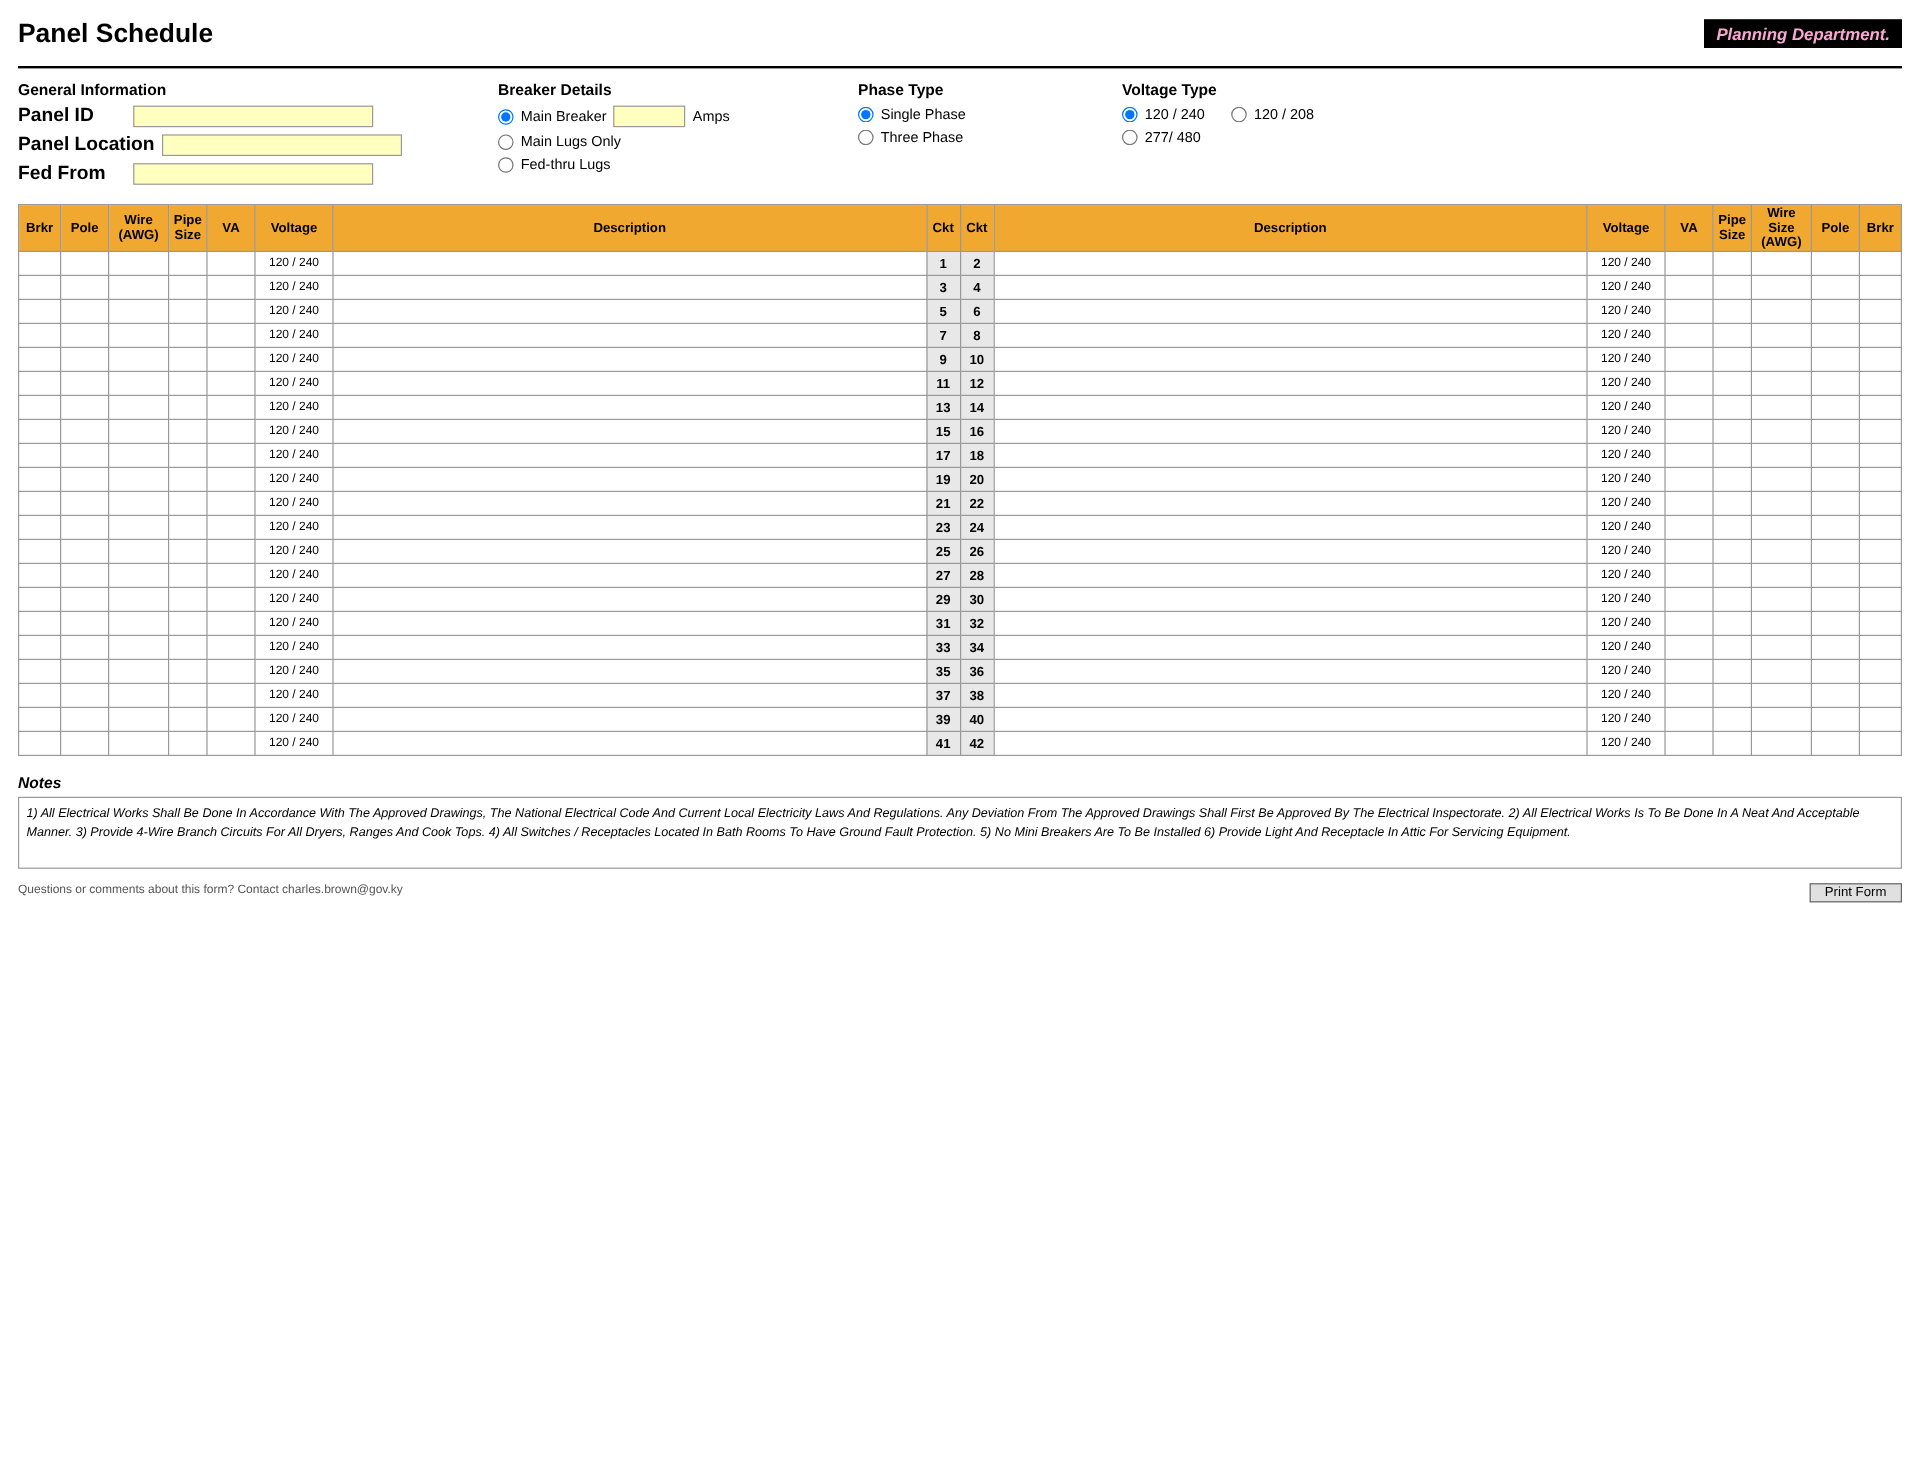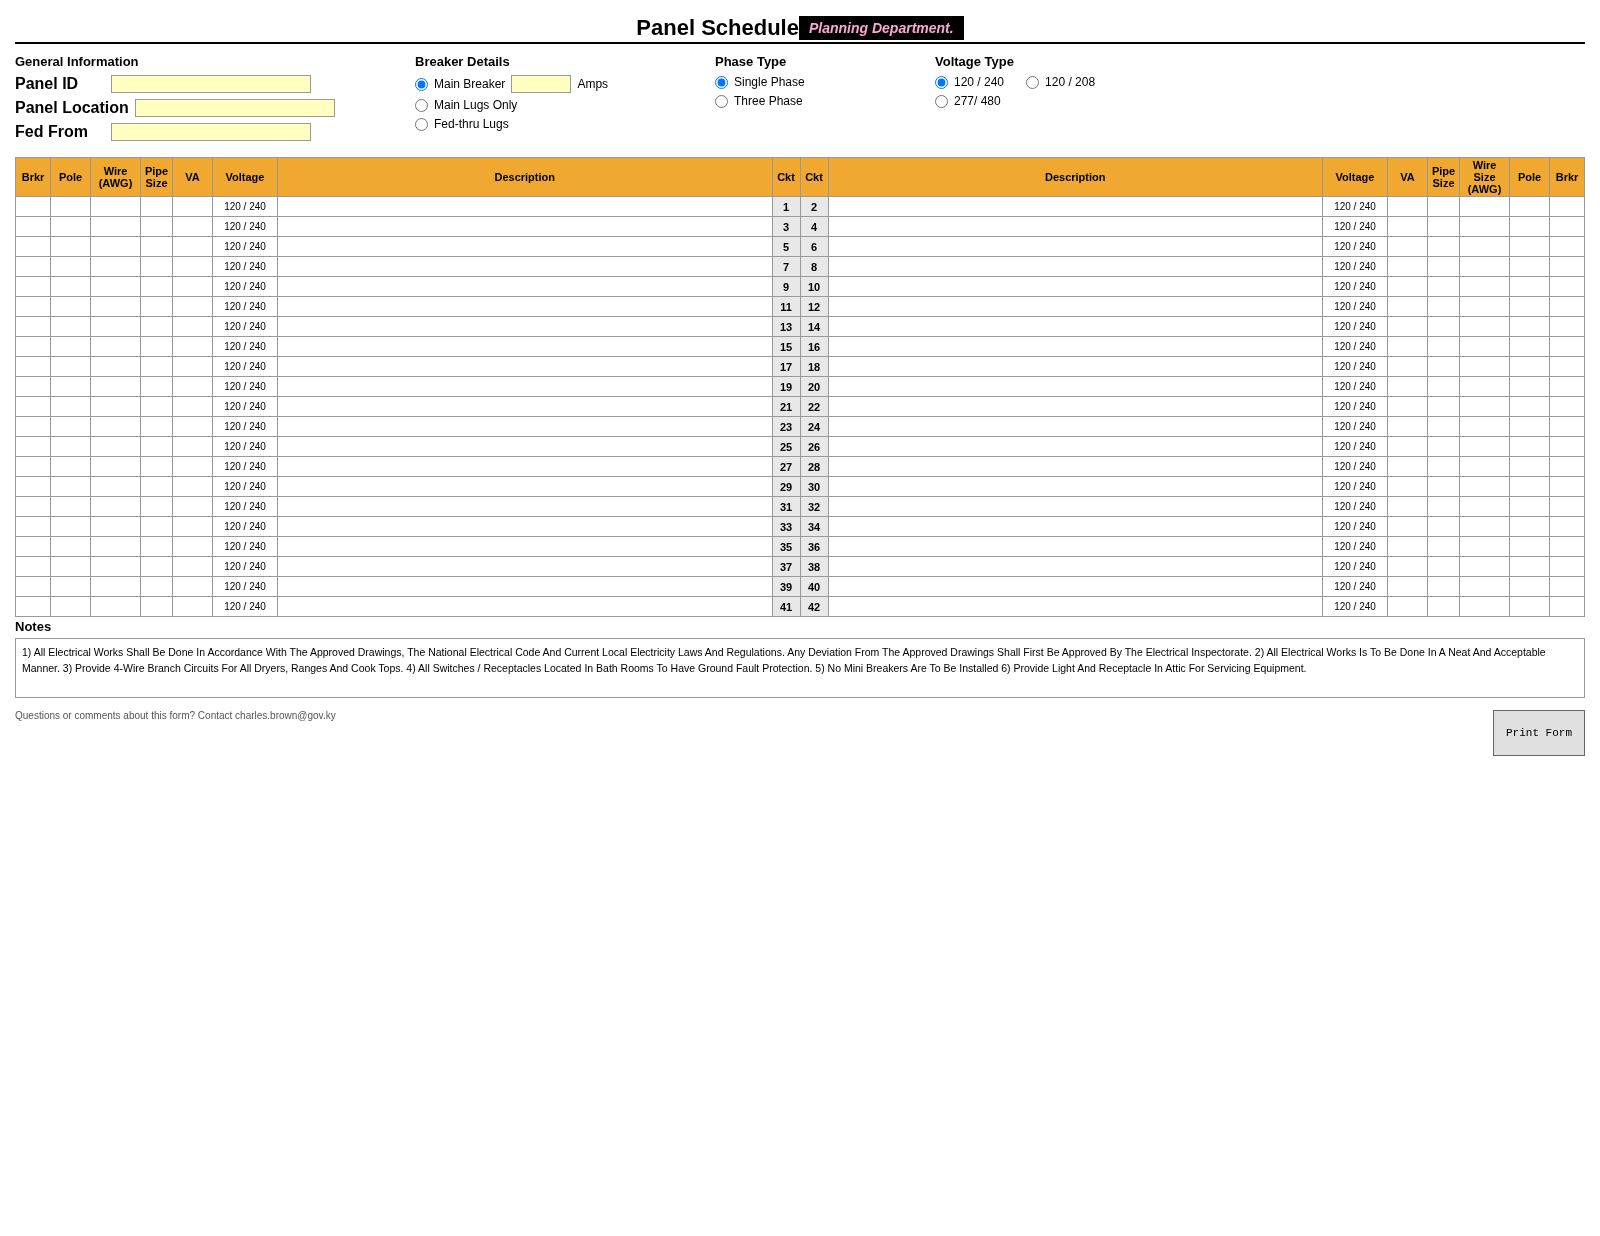--- a/index.html
+++ b/index.html
@@ -1,18 +1,18 @@
 <!DOCTYPE html>
 <html><head>
   <meta charset="utf-8">
   <style>
     * { box-sizing: border-box; margin: 0; padding: 0; }
     body { font-family: Arial, sans-serif; font-size: 12px; background: #fff; color: #000; padding: 15px; }
     
-    .header { display: flex; justify-content: center; align-items: center; margin-bottom: 10px; border-bottom: 2px solid #000; padding-bottom: 1px; }
+    .header { display: flex; justify-content: space-between; align-items: center; margin-bottom: 10px; border-bottom: 2px solid #000; padding-bottom: 14px; }
     .page-title { font-size: 22px; font-weight: bold; }
     .brand-box { background: #000; color: #fff; padding: 4px 10px; font-size: 14px; font-weight: bold; font-style: italic; }
     .info-row { display: flex; align-items: center; margin-bottom: 6px; gap: 6px; }
     .info-label { font-weight: bold; font-size: 16px; white-space: nowrap; min-width: 90px; }
     .info-input { background: #ffffc0; border: 1px solid #999; height: 18px; width: 180px; }
 
     .section-header { font-weight: bold; font-size: 13px; margin-bottom: 6px; }
     .breaker-row { display: flex; align-items: center; margin-bottom: 5px; gap: 6px; }
     .breaker-input { background: #ffffc0; border: 1px solid #999; height: 18px; width: 60px; }
     .radio-label { display: flex; align-items: center; gap: 4px; }
@@ -33,25 +33,25 @@
     
     .col-brkr { width: 35px; }
     .col-pole { width: 40px; }
     .col-wire { width: 50px; }
     .col-pipe { width: 32px; }
     .col-va { width: 40px; }
     .col-voltage { width: 65px; }
     .col-desc { }
     .col-ckt { width: 28px; margin-top: 44px; }
     
-    .notes-section { margin-top: 2px; }
+    .notes-section { margin-top: 15px; font-style: italic; }
     .notes-title { font-weight: bold; font-size: 13px; margin-bottom: 4px; }
     .notes-box { border: 1px solid #999; padding: 6px; font-size: 10.5px; line-height: 1.5; min-height: 60px; }
     .footer-row { display: flex; justify-content: space-between; align-items: flex-start; margin-top: 12px; font-size: 10px; color: #555; }
-    .print-btn { background: #e0e0e0; border: 1px solid #666; padding: 16px 12px; font-size: 11px; cursor: pointer; font-family: Liberation Mono, monospace; }
+    .print-btn { background: #e0e0e0; border: 1px solid #666; padding: 1px 12px; font-size: 11px; cursor: pointer; font-family: Liberation Sans, sans-serif; }
 
     .radio-input { cursor: pointer; }
   </style>
 </head>
 <body>
 
 <div class="header">
   <div class="page-title">Panel Schedule</div>
   <div class="brand-box">
     <span style="color:#f9a8d4;">Planning Department.</span>

